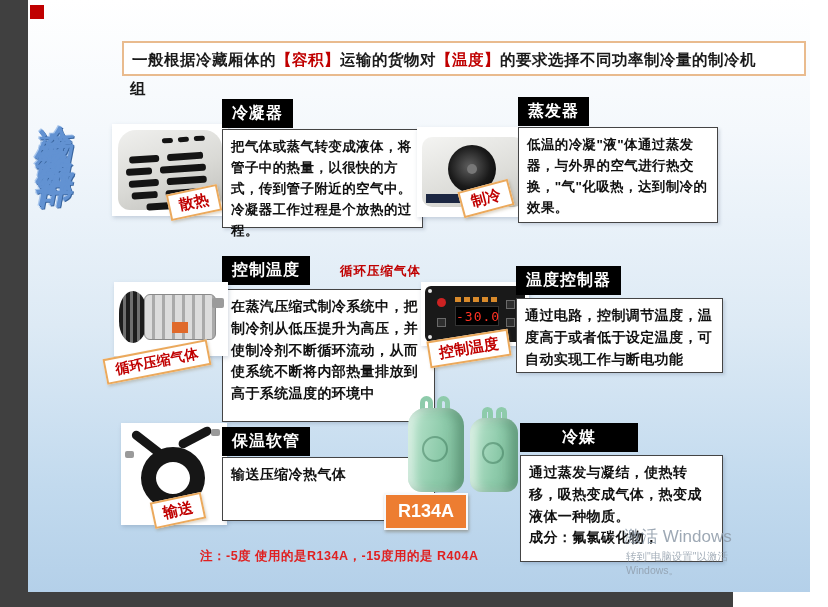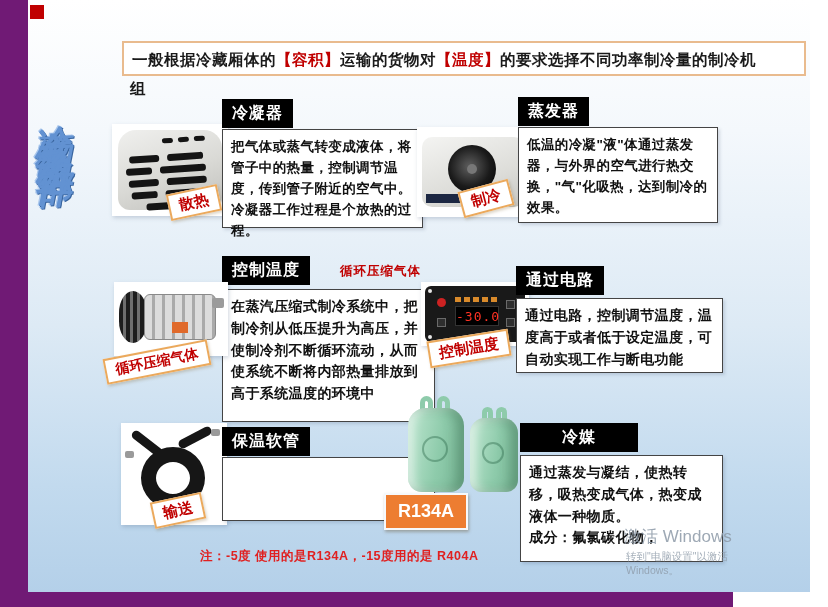--- a/index.html
+++ b/index.html
@@ -1,18 +1,18 @@
 <!DOCTYPE html>
 <html><head>
 <meta charset="utf-8">
 <style>
   * { margin:0; padding:0; box-sizing:border-box; }
   html,body { width:828px; height:607px; background:#fff; overflow:hidden;
     font-family:"Liberation Sans","DejaVu Sans",sans-serif; }
-  #canvas { position:relative; width:733px; height:607px; background:#701a75;padding-left:37px; }
+  #canvas { position:relative; width:733px; height:607px; background:#404040;padding-left:37px; }
   #slide { position:absolute; left:28px; top:0; width:782px; height:592px;
     background:linear-gradient(180deg,#ffffff 0%,#f4f8fc 22%,#ddeaf5 55%,#c2daee 82%,#b4d0e9 100%); }
   .red-square { position:absolute; left:2px; top:5px; width:14px; height:14px; background:#c00000; }
 
   .title-box { position:absolute; left:94px; top:41px; width:684px; height:35px;
     border:2px solid #e9bb8e; background:#fff; padding:2px 6px 0 8px;
     font-size:15.5px; font-weight:bold; color:#1a1a1a; white-space:nowrap; line-height:29px; letter-spacing:0.5px; }
   .title-red { color:#c00000; }
   .title-line2 { position:absolute; left:102px; top:79px; font-size:15.5px; font-weight:bold; color:#1a1a1a; }
 
@@ -120,21 +120,21 @@
           <div class="slot" style="left:10px; top:48px; width:30px;"></div>
           <div class="slot" style="left:48px; top:48px; width:40px;"></div>
           <div class="slot" style="left:12px; top:60px; width:26px;"></div>
           <div class="slot" style="left:46px; top:60px; width:34px;"></div>
           <div class="slot" style="left:26px; top:72px; width:50px;"></div>
         </div>
       </div>
     </div>
     <div class="tag" style="left:140px; top:189px; transform:rotate(-12deg);">散热</div>
     <div class="hdr" style="left:194px; top:99px;">冷凝器</div>
-    <div class="tbox" style="left:194px; top:129px; width:201px; height:99px;">把气体或蒸气转变成液体，将管子中的热量，控制调节温度，传到管子附近的空气中。冷凝器工作过程是个放热的过程。</div>
+    <div class="tbox" style="left:194px; top:129px; width:201px; height:99px;">把气体或蒸气转变成液体，将管子中的热量，以很快的方式，传到管子附近的空气中。冷凝器工作过程是个放热的过程。</div>
 
     <div class="imgcard" style="left:389px; top:127px; width:112px; height:90px;">
       <div class="evap-unit">
         <div class="evap-fan">
           <div class="evap-hub"></div>
         </div>
         <div class="evap-strip"></div>
       </div>
     </div>
     <div class="tag" style="left:432px; top:185px; transform:rotate(-15deg);">制冷</div>
@@ -166,33 +166,34 @@
             <div class="led"></div>
             <div class="led"></div>
         </div>
         <div class="ctrl-display">-30.0</div>
         <div class="ctrl-btn" style="right:10px; top:14px;"></div>
         <div class="ctrl-btn" style="right:10px; top:32px;"></div>
         <div class="ctrl-btn" style="left:12px; top:32px;"></div>
       </div>
     </div>
     <div class="tag" style="left:400px; top:335px; transform:rotate(-9deg);">控制温度</div>
-    <div class="hdr" style="left:488px; top:266px;">通过电路</div>
+    <div class="hdr" style="left:488px; top:266px;">温度控制器</div>
     <div class="tbox" style="left:488px; top:298px; width:207px; height:75px; font-size:14px;">通过电路，控制调节温度，温度高于或者低于设定温度，可自动实现工作与断电功能</div>
 
     <div class="imgcard" style="left:93px; top:423px; width:106px; height:102px;">
       <div class="hose-tail" style="left:8px; top:16px; width:36px; height:9px; transform:rotate(38deg);"></div>
       <div class="hose-tail" style="left:56px; top:10px; width:36px; height:9px; transform:rotate(-28deg);"></div>
       <div class="fitting" style="left:4px; top:28px; width:9px; height:7px;"></div>
       <div class="fitting" style="left:90px; top:6px; width:9px; height:7px;"></div>
       <div class="hose-ring"></div>
     </div>
     <div class="tag" style="left:124px; top:497px; transform:rotate(-12deg);">输送</div>
     <div class="hdr" style="left:194px; top:427px;">保温软管</div>
     <div class="tbox" style="left:194px; top:457px; width:213px; height:64px; font-size:14px;">
+      <div>输送压缩冷热气体</div>
     </div>
 
     <div style="position:absolute; left:378px; top:390px; width:118px; height:104px;">
       <div class="handle" style="left:14px; top:6px; width:13px; height:18px;"></div>
       <div class="handle" style="left:31px; top:6px; width:13px; height:18px;"></div>
       <div class="handle" style="left:76px; top:17px; width:11px; height:15px;"></div>
       <div class="handle" style="left:90px; top:17px; width:11px; height:15px;"></div>
       <div class="cyl cyl1">
         <div class="cyl-ring" style="left:14px; top:28px; width:26px; height:26px;"></div>
       </div>

